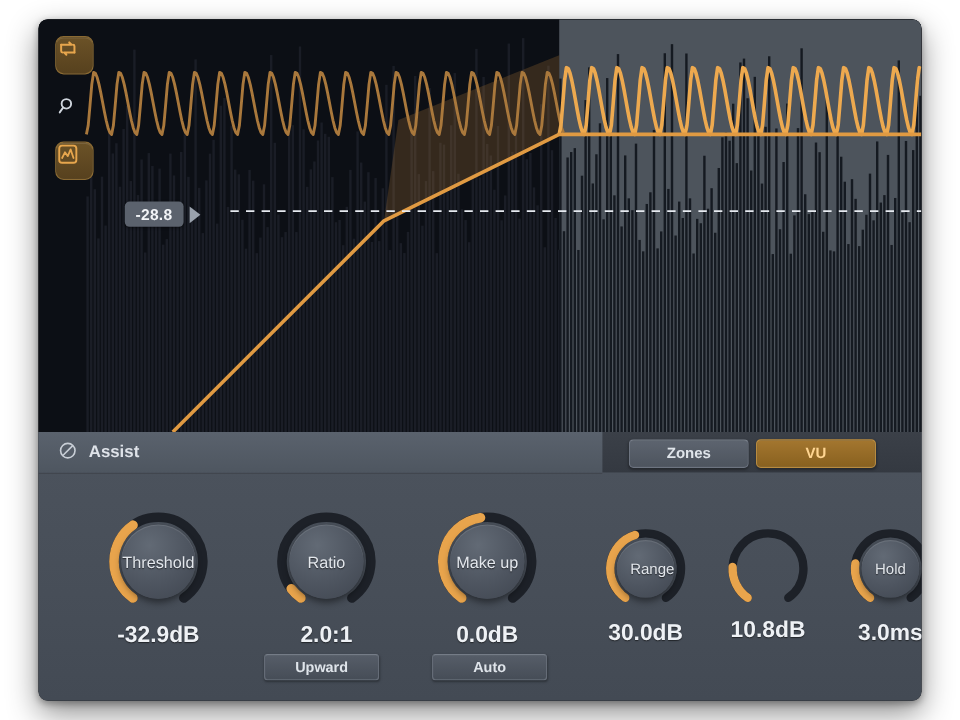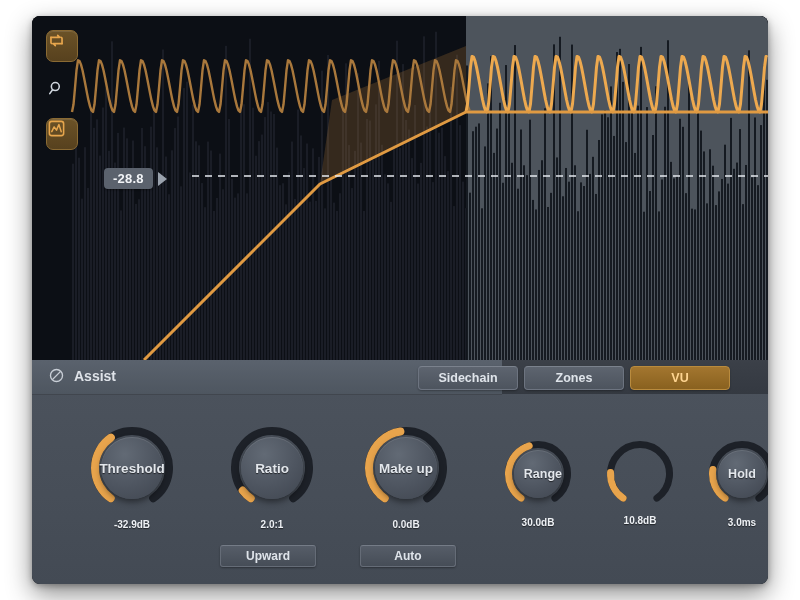--- a/index.html
+++ b/index.html
@@ -77,22 +77,22 @@
   
   .knob-unit{position:absolute;text-align:center;}
   .knob{position:relative;}
   .knob svg{display:block;}
   .knob-face{
     position:absolute;border-radius:50%;
     background:radial-gradient(circle at 38% 28%,#626a75,#4e5560 55%,#3f454f);
     box-shadow:0 3px 6px rgba(0,0,0,.45), inset 0 1px 0 rgba(255,255,255,.10);
     display:flex;align-items:center;justify-content:center;
   }
-  .knob-name{color:#e3e7ec;font-weight:bold;text-shadow:0 1px 1px rgba(0,0,0,.6);}
-  .knob-val{color:#eef1f5;font-weight:bold;font-size:10px;text-shadow:0 1px 1px rgba(0,0,0,.55);}
+  .knob-name{color:#e3e7ec;font-weight:normal;text-shadow:0 1px 1px rgba(0,0,0,.6);}
+  .knob-val{color:#eef1f5;font-weight:bold;font-size:19px;text-shadow:0 1px 1px rgba(0,0,0,.55);}
 
   
   .toggle{
     position:absolute;width:94px;height:20px;border-radius:3px;
     display:flex;align-items:center;justify-content:center;
     font-size:12px;font-weight:bold;color:#dfe4ea;
     background:linear-gradient(#565d68,#464d57);
     border:1px solid #656c77;border-top-color:#757c87;
     box-shadow:0 1px 2px rgba(0,0,0,.35);
   }
@@ -404,21 +404,20 @@
 
     <div id="assist">
       <svg width="17" height="17" viewBox="0 0 24 24" fill="none" stroke="#c8ced6" stroke-width="1.9">
         <circle cx="12" cy="12" r="8.5"></circle>
           <line x1="6.2" y1="17.8" x2="17.8" y2="6.2"></line>
       </svg>
       <span class="lbl">Assist</span>
     </div>
 
     <div id="tabs">
-      <div class="tab">Sidechain</div>
       <div class="tab">Zones</div>
       <div class="tab active">VU</div>
     </div>
 
     <div id="knob-host">
         <div class="knob-unit" style="left: 58px; top: 66px; width: 84px;">
       <div class="knob" style="width:84px;height:84px;">
         <svg width="84" height="84">
           <path d="M 20.78 72.31 A 37 37 0 1 1 63.22 72.31" fill="none" stroke="#1d2128" stroke-width="8" stroke-linecap="round"></path>
           <path d="M 20.78 72.31 A 37 37 0 0 1 20.88 11.62" fill="none" stroke="#e8a44c" stroke-width="8" stroke-linecap="round"></path>

